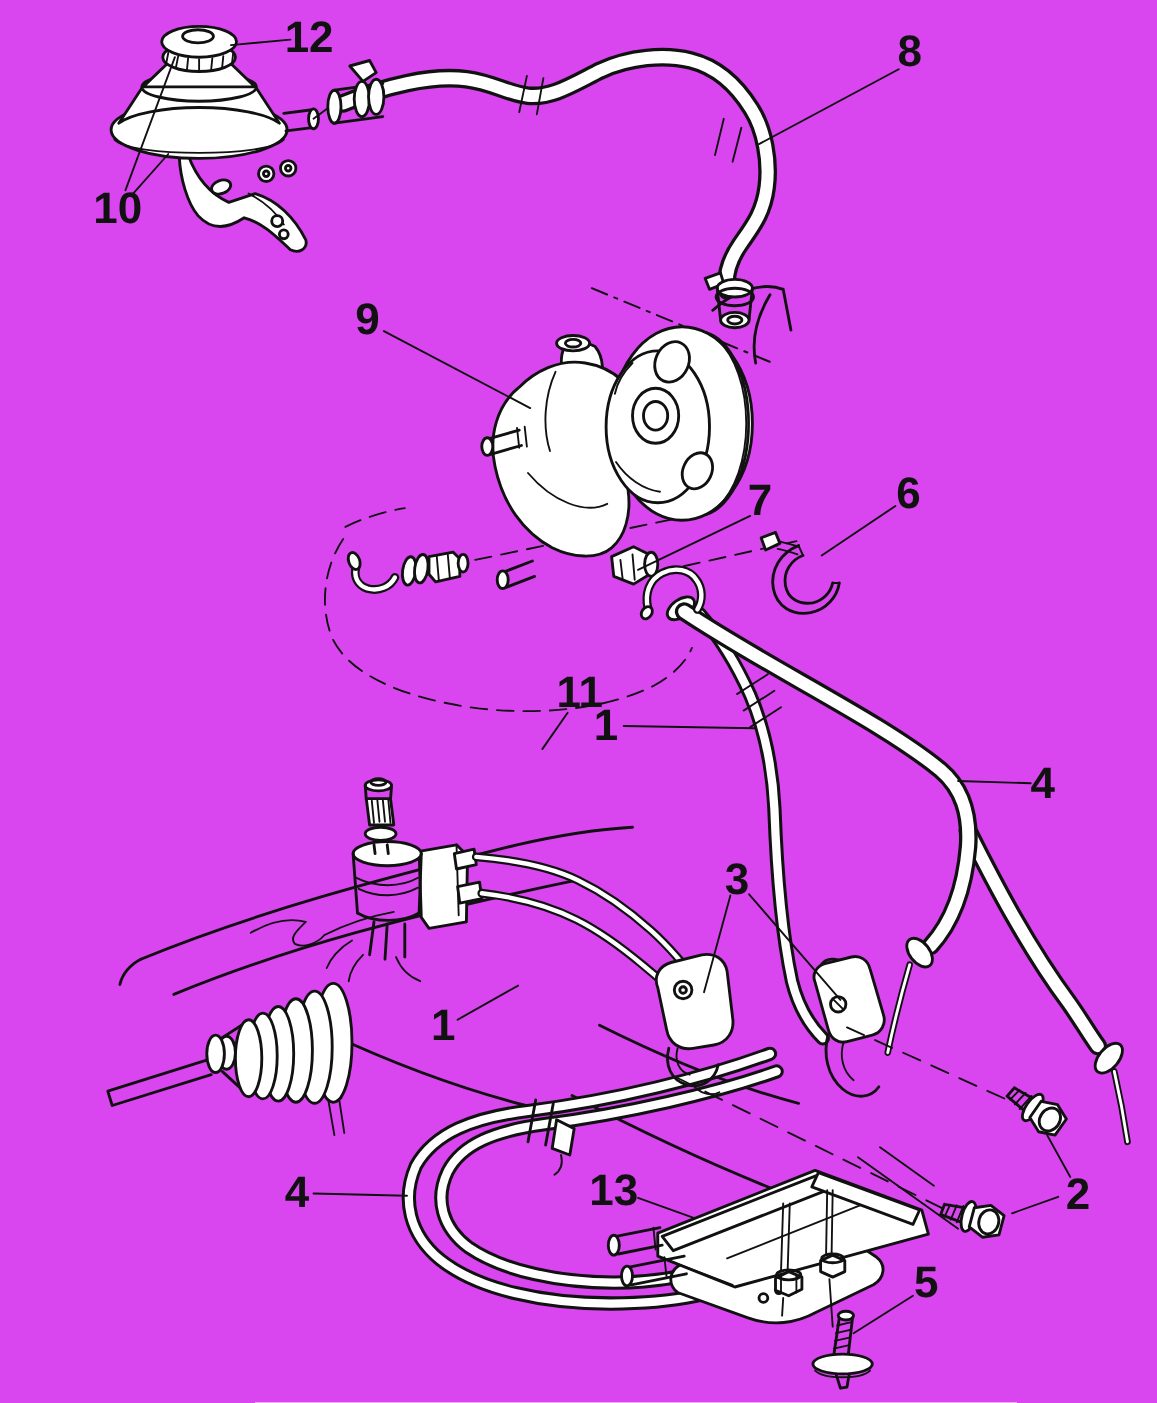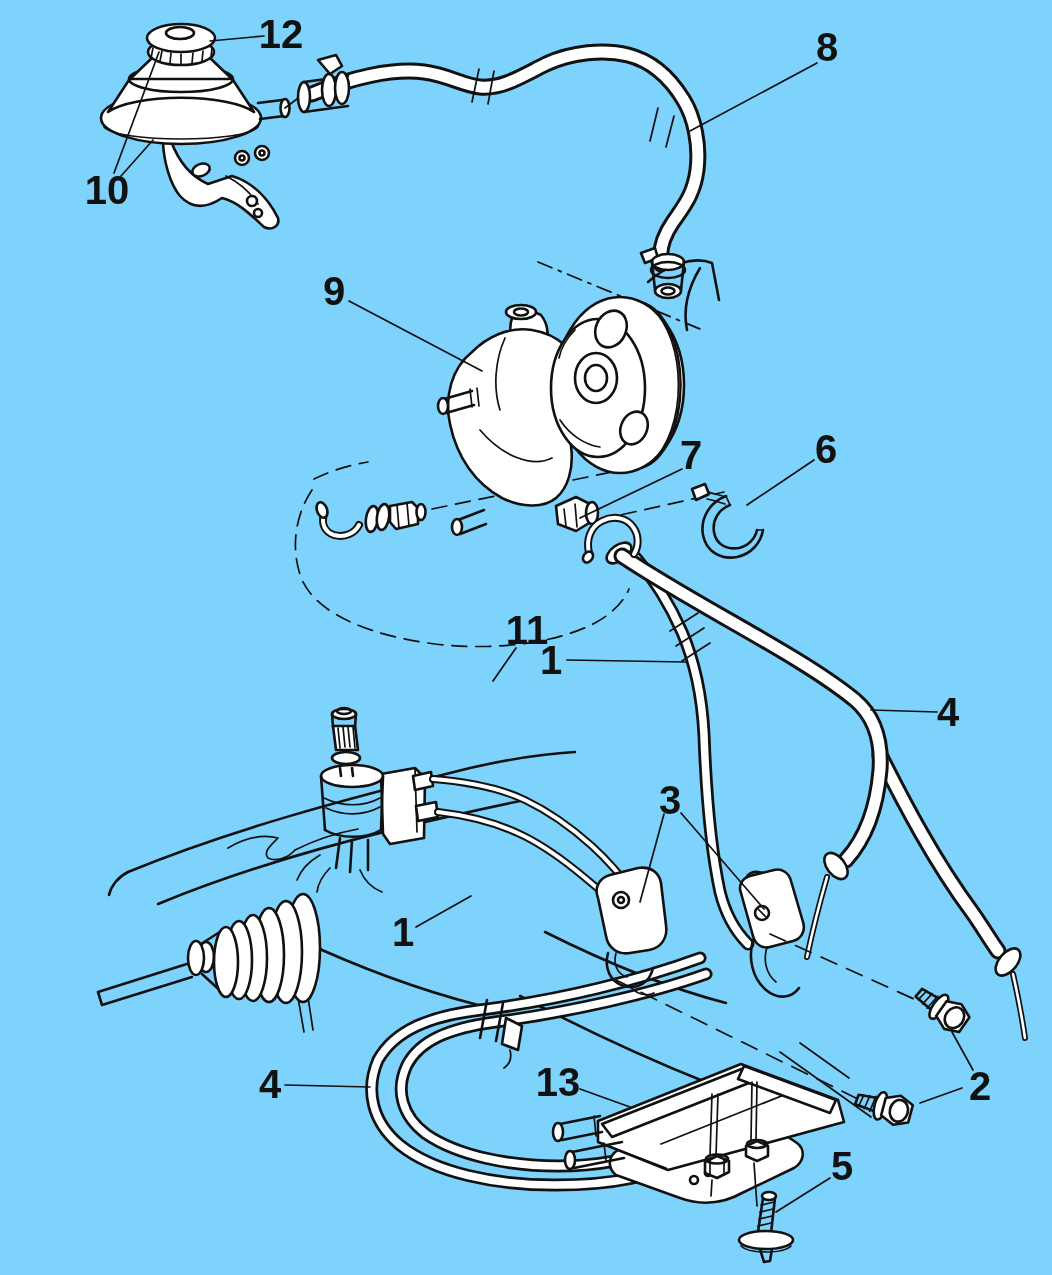--- a/index.html
+++ b/index.html
@@ -1,16 +1,16 @@
 <!DOCTYPE html>
 <html><head>
 <meta charset="utf-8">
 <style>
   html,body{margin:0;padding:0;background:#fff;}
-  .stage{width:1052px;height:1275px;position:relative;background:#7dd3fc;overflow:hidden;
+  .stage{width:1052px;height:1275px;position:relative;background:#d946ef;overflow:hidden;
          font-family:"Liberation Sans",sans-serif;}
   svg{display:block}
   .ln{fill:none;stroke:#111;stroke-width:2.6;stroke-linecap:round;stroke-linejoin:round}
   .thin{stroke-width:1.7}
   .dash{stroke-dasharray:17 11}
   .bdash{stroke-dasharray:15 9}
   .dashdot{stroke-dasharray:15 7 3 7;stroke-width:1.8}
   .wf{fill:#fff;stroke:#111;stroke-width:2.6;stroke-linejoin:round;stroke-linecap:round}
   .ho{fill:none;stroke:#111;stroke-width:17;stroke-linecap:round}
   .hi{fill:none;stroke:#fff;stroke-width:11;stroke-linecap:round}

